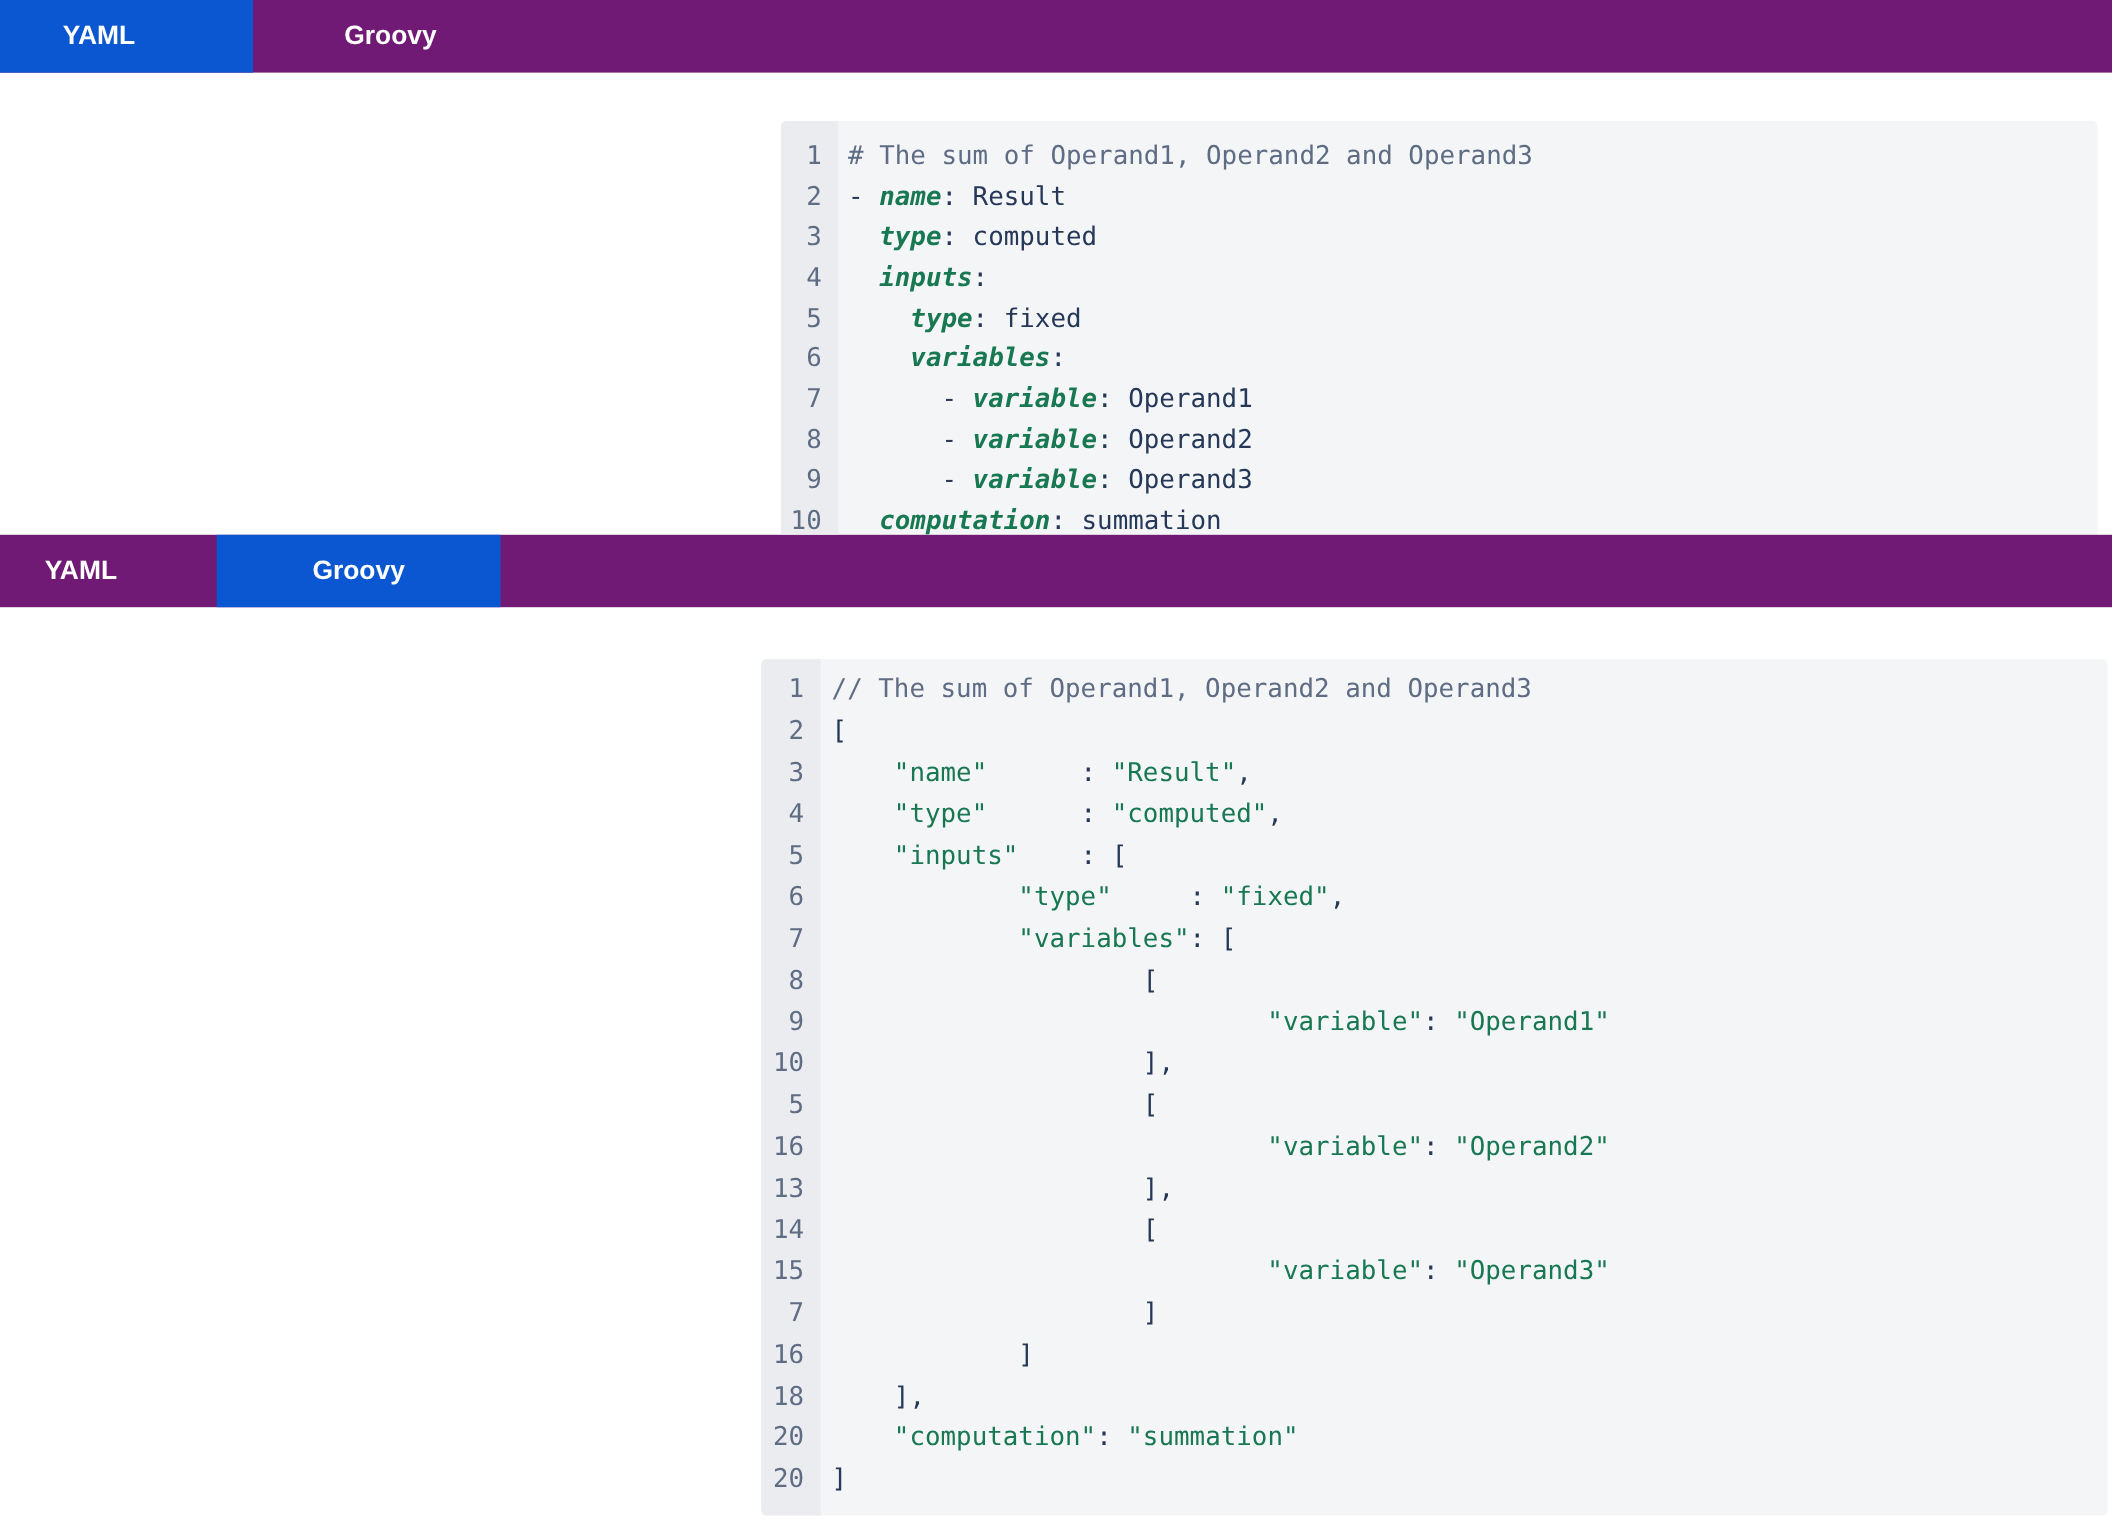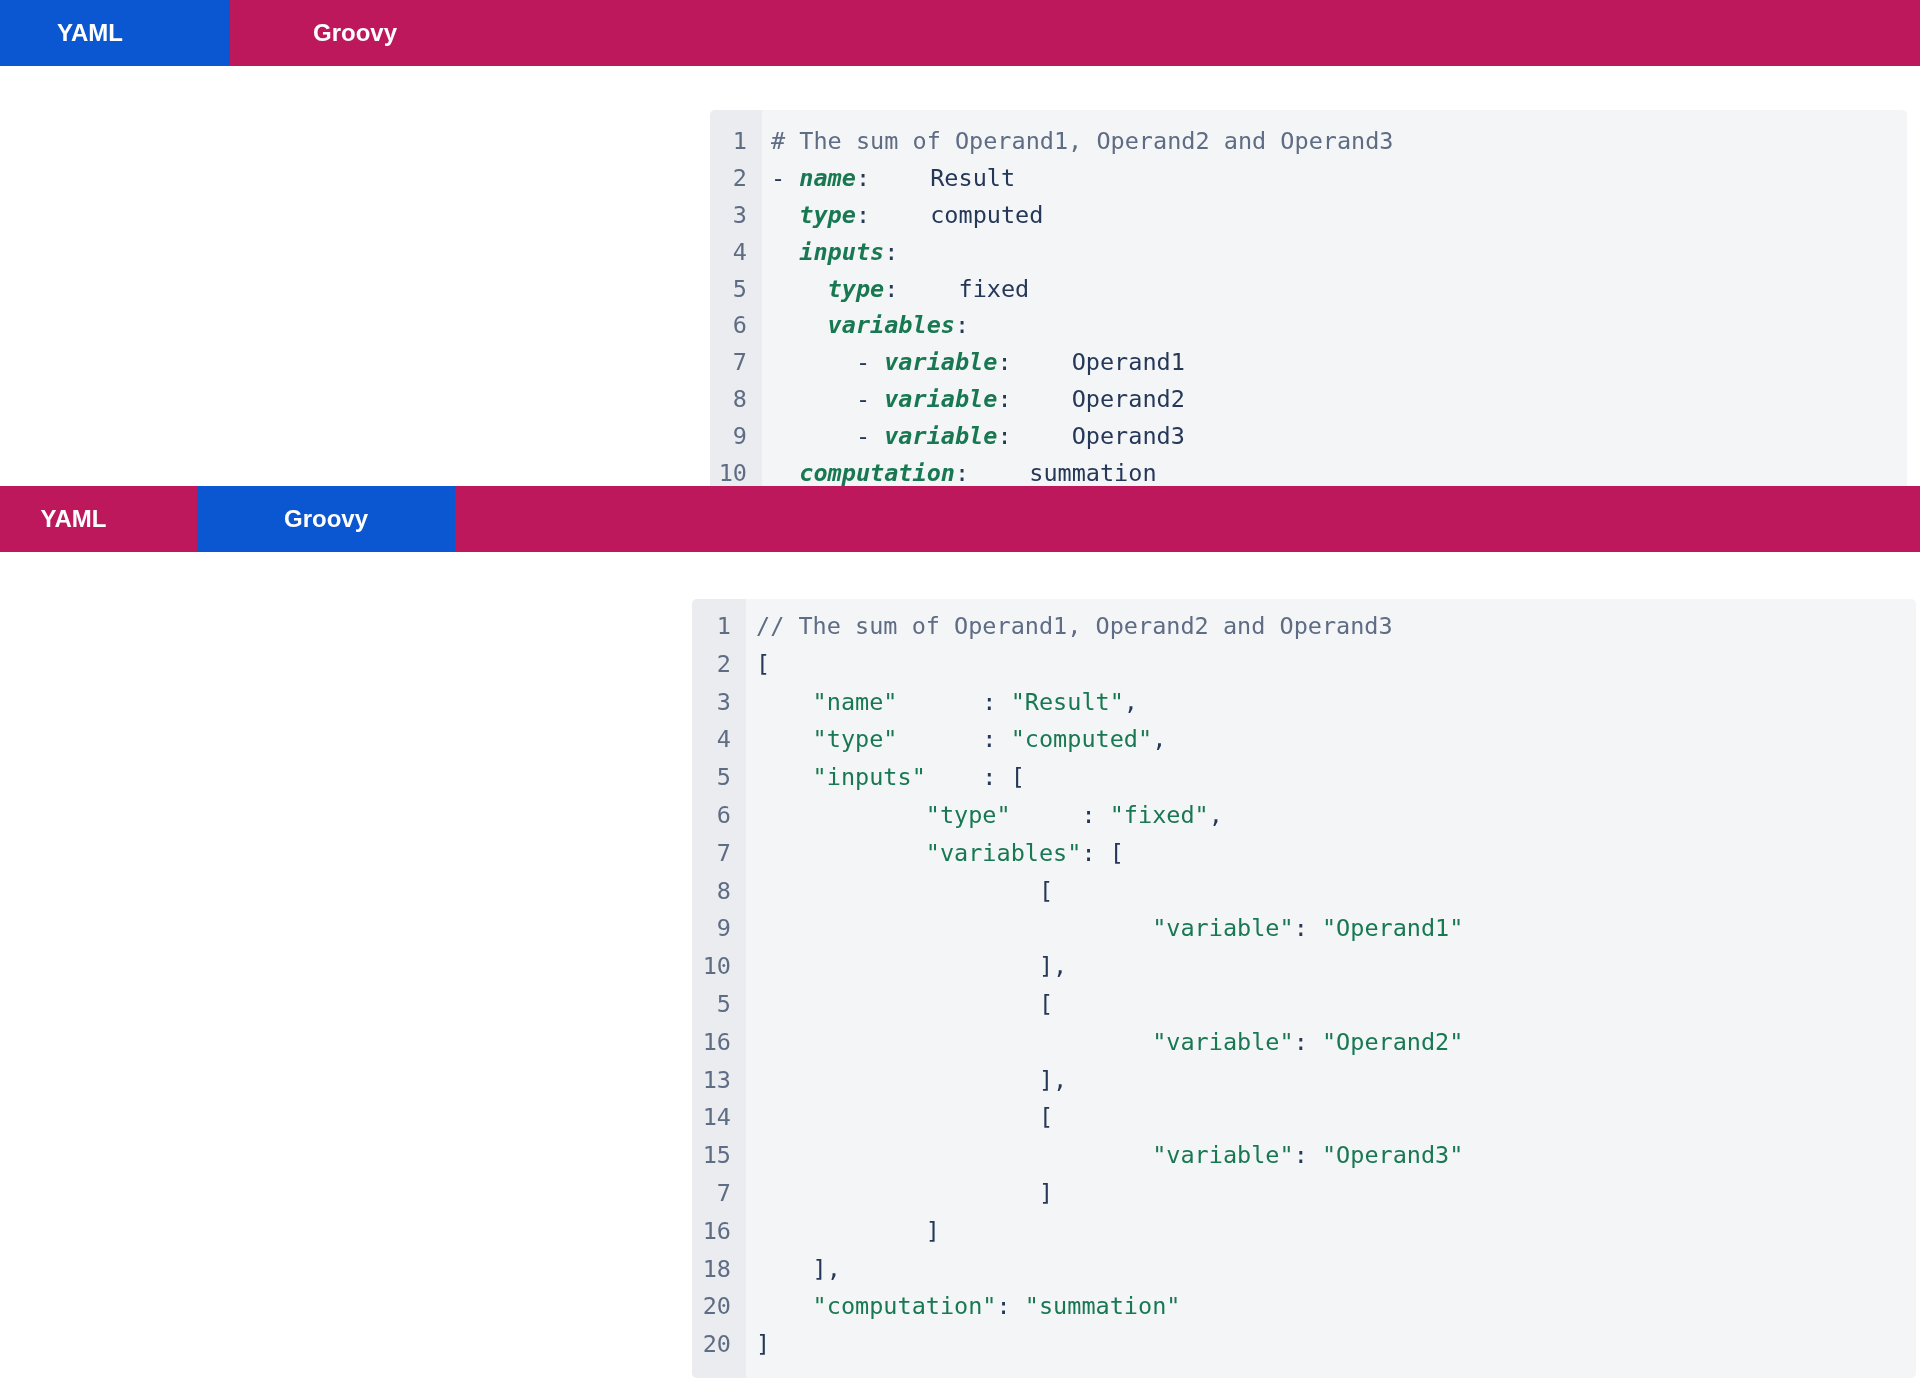--- a/index.html
+++ b/index.html
@@ -6,21 +6,21 @@
   body{
     width:1920px;height:1390px;
     background:#ffffff;
     overflow:hidden;
     font-family:"Liberation Sans", sans-serif;
   }
   
   .tabbar{
     display:flex;
     height:66px;
-    background:#be185d;
+    background:#701a75;
     width:100%;
   }
   .tab{
     display:flex;align-items:center;justify-content:center;
     height:100%;
     color:#ffffff;
     font-family:"Liberation Sans", sans-serif;
     font-weight:700;
     font-size:24px;
     cursor:pointer;
@@ -62,21 +62,21 @@
   }
   .s0 .code{padding:13px 0 14px 9px;}
   .s1 .code{padding:9px 0 14px 10px;}
   .s0 .ln,.s0 .line{height:36.9px;line-height:36.9px;}
   .s1 .ln,.s1 .line{height:37.8px;line-height:37.8px;}
   
   .comment{color:#5E6C84;}
   .key{color:#187851;font-weight:bold;font-style:italic;}
   .str{color:#187851;}
   .punct{color:#253858;}
-  .val{color:#253858;margin-left:46px;}
+  .val{color:#253858;}
 </style>
 </head>
 <body>
 
 <div class="section0 s0">
   <div class="tabbar">
     <div class="tab tab1 first active">
       <span>YAML</span>
     </div>
     <div class="tab tab2">

